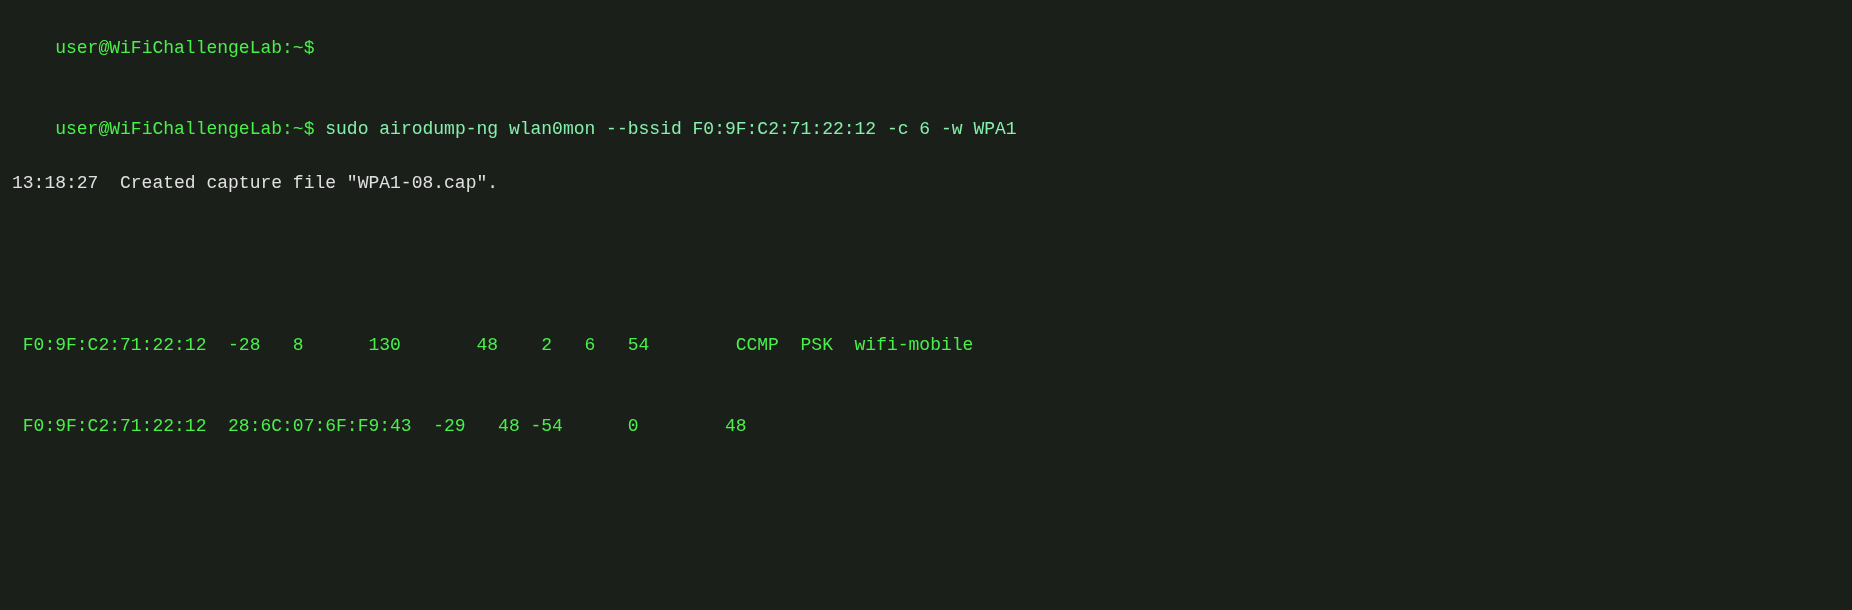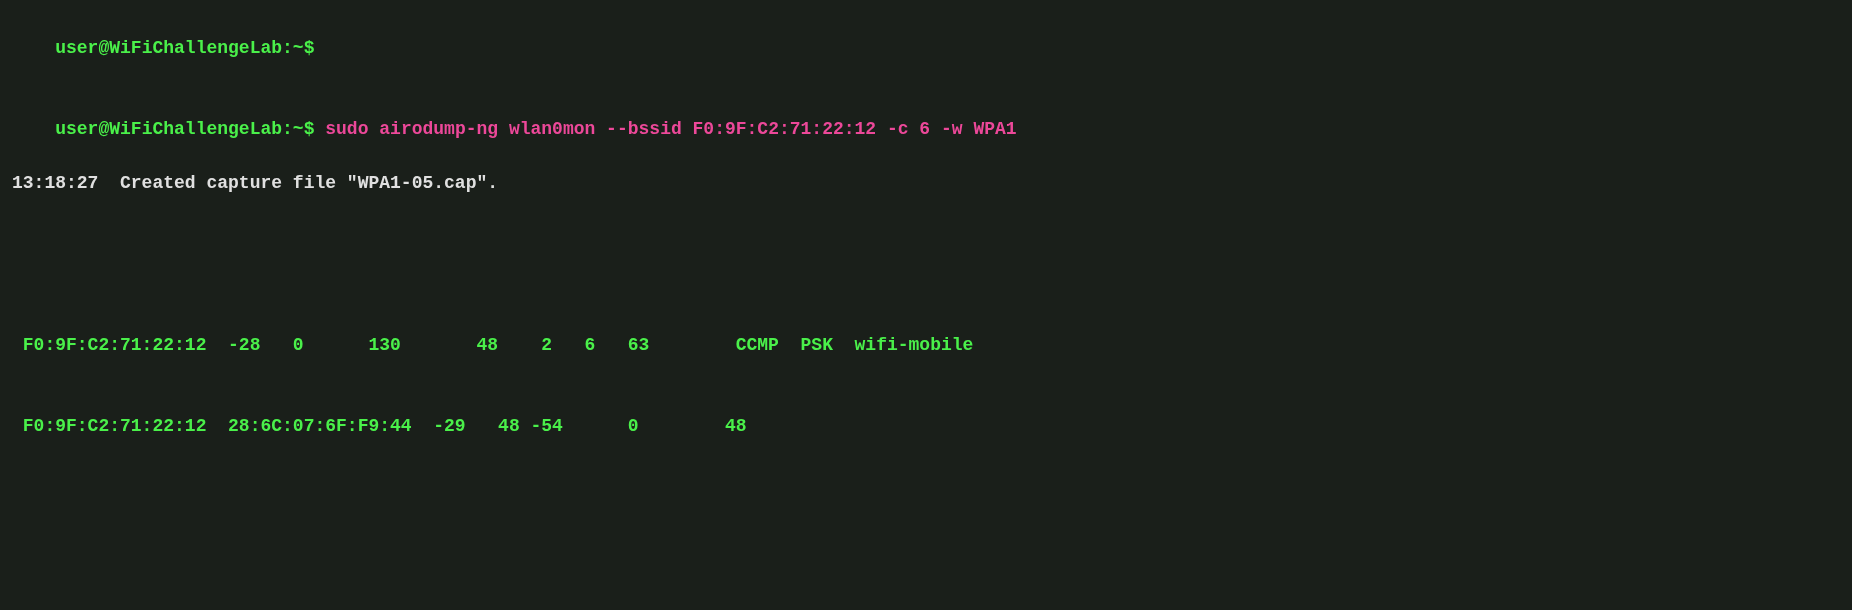--- a/index.html
+++ b/index.html
@@ -17,35 +17,34 @@
       min-height: 610px;
       padding: 0;
       overflow: hidden;
     }
 
     .terminal {
       width: 1572px;
       min-height: 610px;
       background-color: #1a1f1a;
       padding: 8px 12px;
-      font-weight: bold;
     }
 
     .line {
       white-space: pre;
       line-height: 1.5;
       display: block;
     }
 
     .user-part {
       color: #4af04a;
     }
 
     .command-part {
-      color: #ec4899;
+      color: #86efac;
       text-align: right;
     }
 
     .info-line {
       color: #e0e0e0;
     }
 
     .empty-line {
       height: 1.5em;
       display: block;
@@ -69,34 +68,34 @@
 <div class="terminal">
 
   <span class="line">
     <span class="user-part">user@WiFiChallengeLab</span><span class="user-part">:~$</span><span class="command-part"> </span>
   </span>
 
   <span class="line">
     <span class="user-part">user@WiFiChallengeLab</span><span class="user-part">:~$</span><span class="command-part"> sudo airodump-ng wlan0mon --bssid F0:9F:C2:71:22:12 -c 6 -w WPA1</span>
   </span>
 
-  <span class="line info-line">13:18:27  Created capture file "WPA1-05.cap".</span>
+  <span class="line info-line">13:18:27  Created capture file "WPA1-08.cap".</span>
 
   <span class="empty-line"></span>
   <span class="empty-line"></span>
   <span class="empty-line"></span>
 
 
   <span class="empty-line"></span>
 
 
   <span class="empty-line"></span>
 
-  <span class="line data-line"> F0:9F:C2:71:22:12  -28   0      130       48    2   6   63        CCMP  PSK  wifi-mobile</span>
+  <span class="line data-line"> F0:9F:C2:71:22:12  -28   8      130       48    2   6   54        CCMP  PSK  wifi-mobile</span>
 
   <span class="empty-line"></span>
 
 
   <span class="empty-line"></span>
 
-  <span class="line data-line"> F0:9F:C2:71:22:12  28:6C:07:6F:F9:44  -29   48 -54      0        48</span>
+  <span class="line data-line"> F0:9F:C2:71:22:12  28:6C:07:6F:F9:43  -29   48 -54      0        48</span>
 
 </div>
 
 </body></html>

